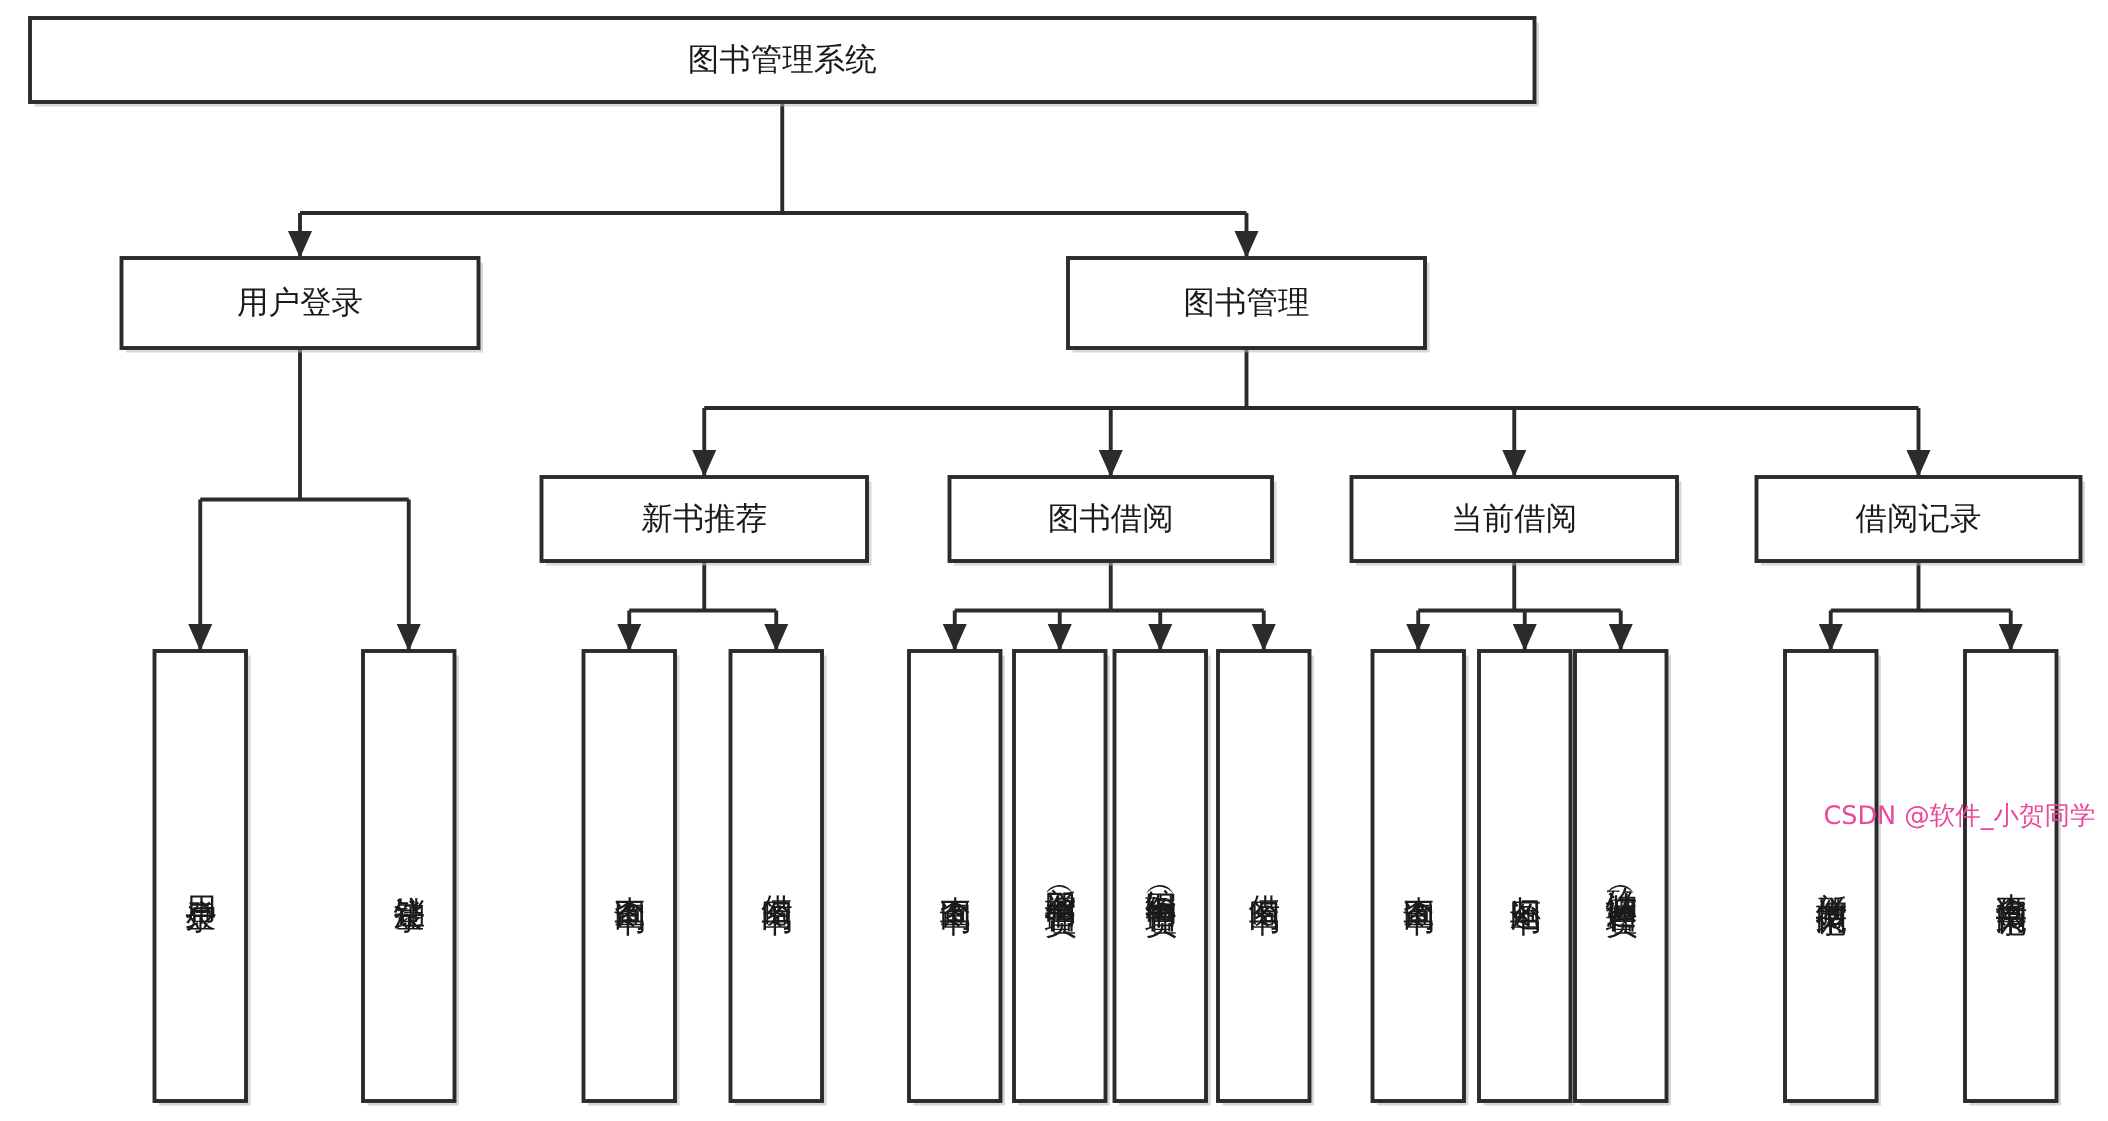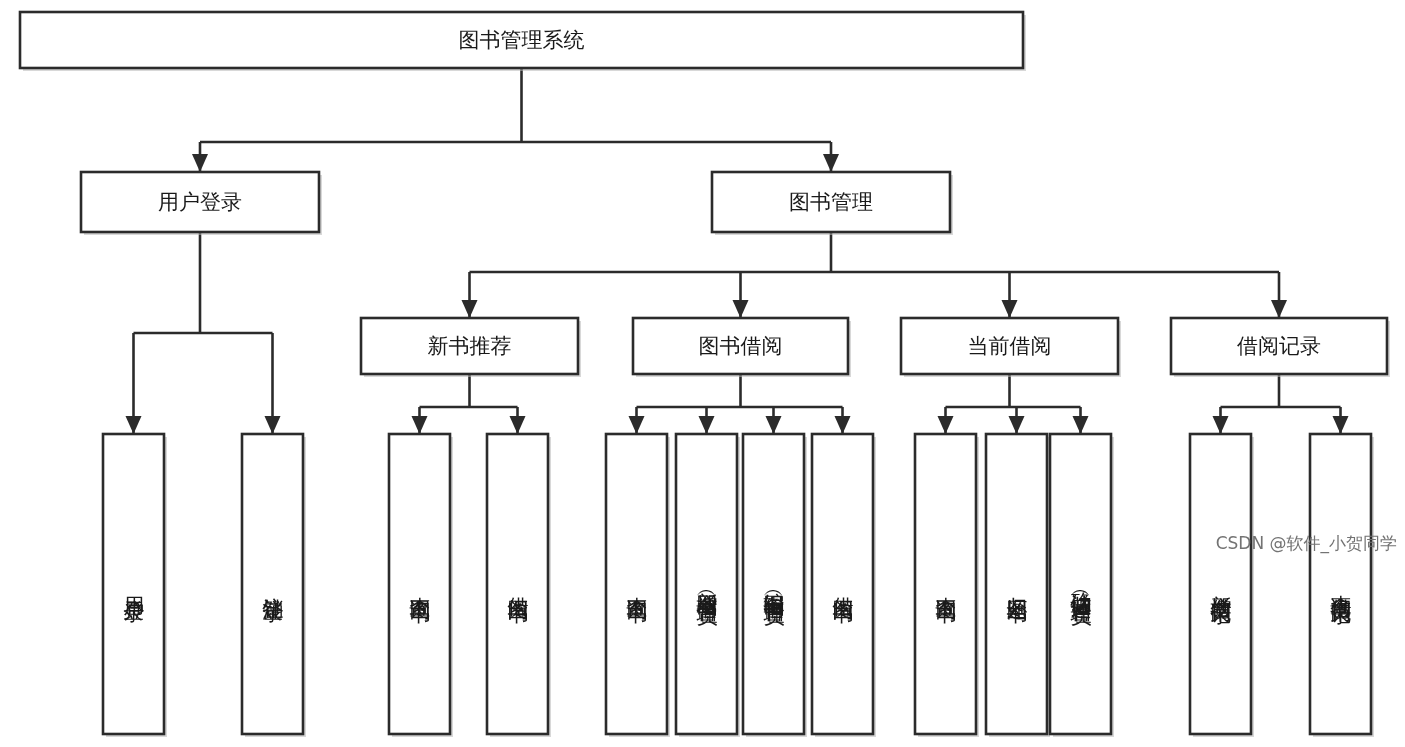--- a/index.html
+++ b/index.html
@@ -72,21 +72,21 @@
     color: #1a1a1a;
     letter-spacing: 2px;
     white-space: nowrap;
   }
   .watermark {
     position: absolute;
     right: 8px;
     bottom: 4px;
     font-family: "DejaVu Sans", "Liberation Sans", sans-serif;
     font-size: 17px;
-    color: #737373;
+    color: #ec4899;
     white-space: nowrap;
     user-select: none;
   }
 </style>
 </head>
 <body>
 
 <div id="diagram-root">
 
   <svg class="diagram" id="diagram-svg" viewBox="0 0 1405 747" xmlns="http://www.w3.org/2000/svg">

